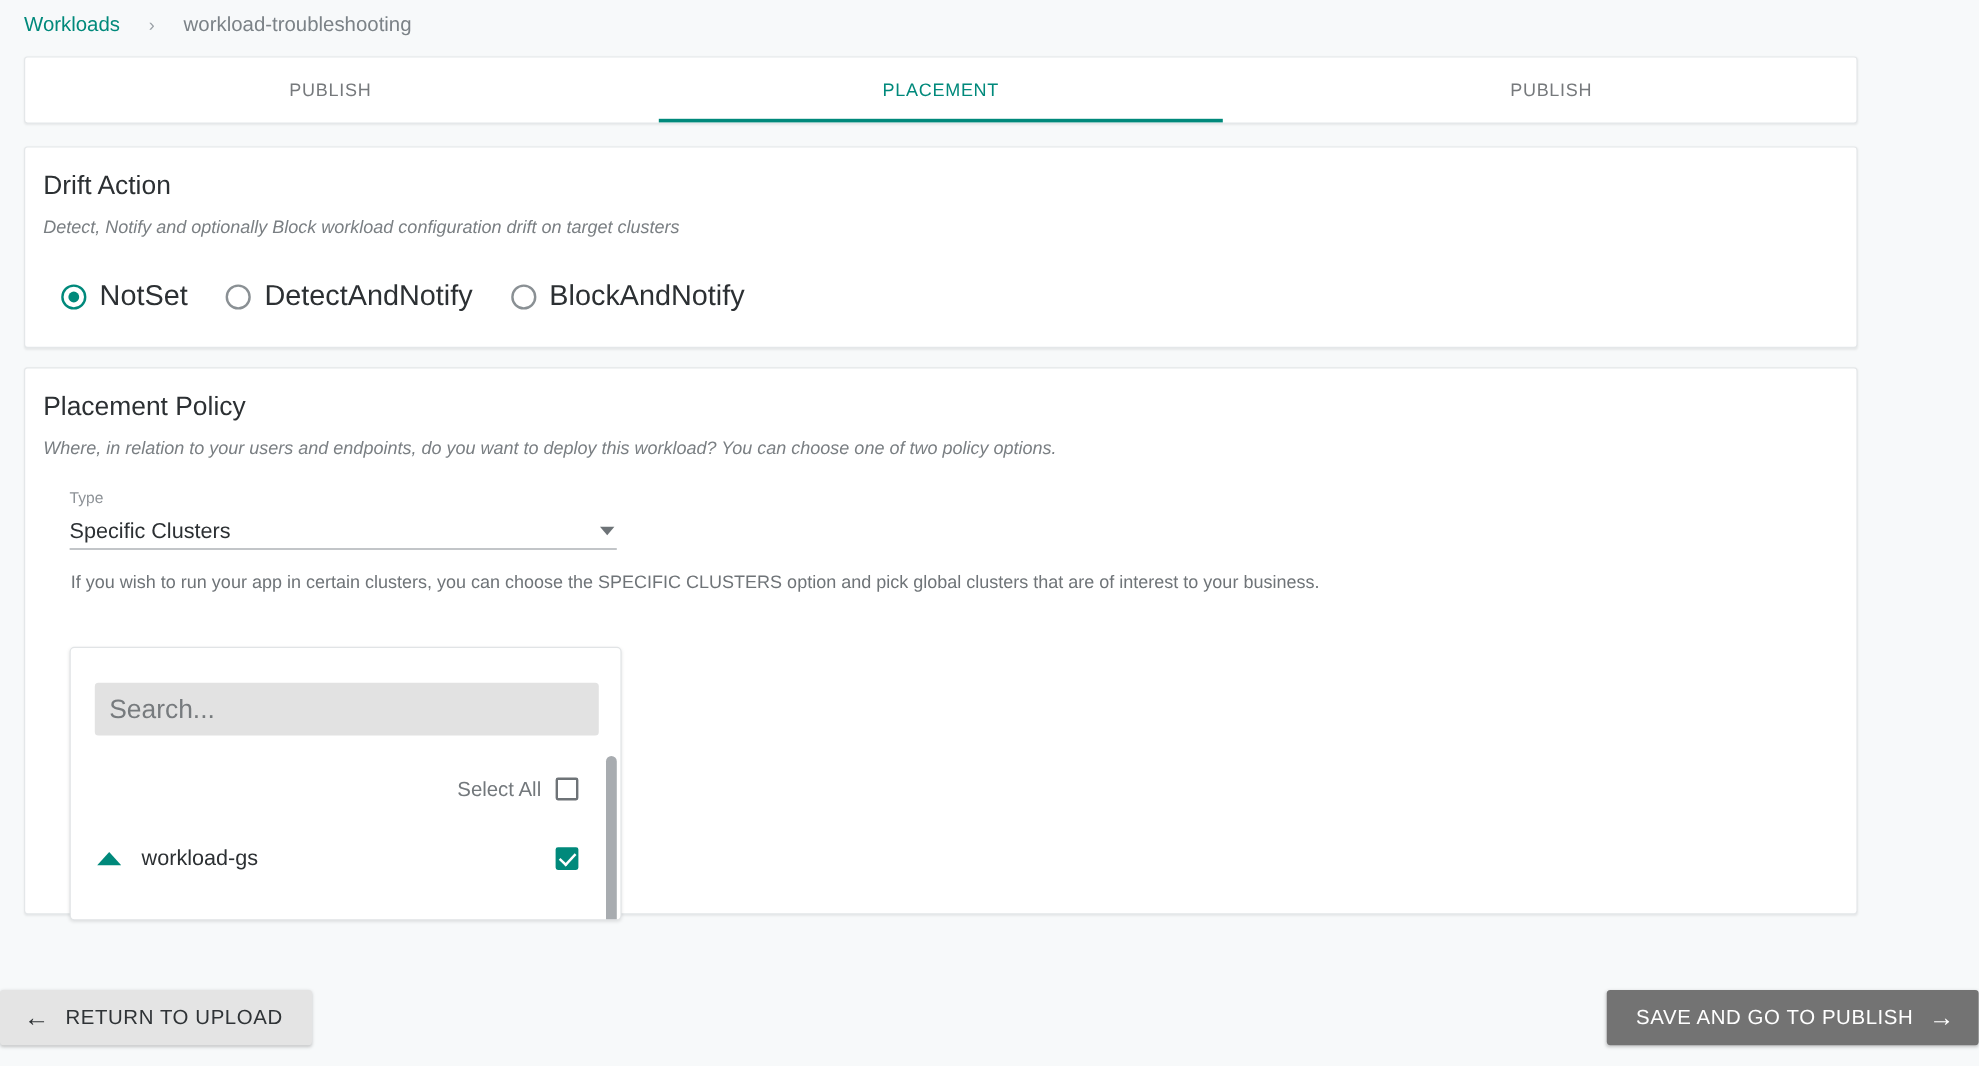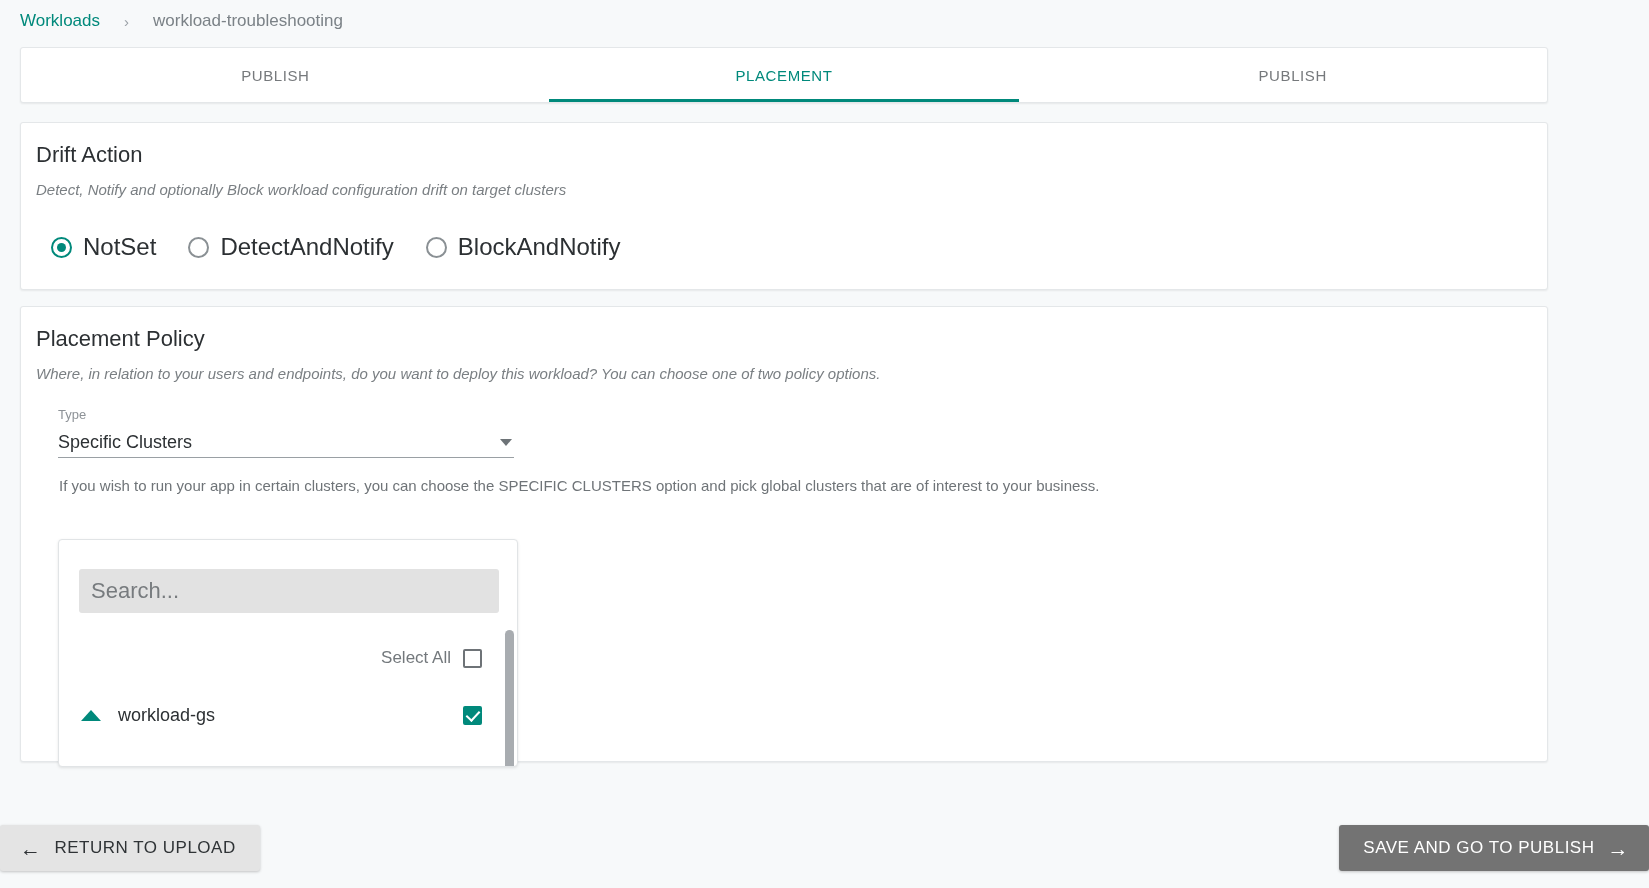--- a/index.html
+++ b/index.html
@@ -120,21 +120,21 @@
     position: absolute; left: 20px; top: 29px;
     width: 420px; height: 44px;
     background: #e2e2e2; border: none; border-radius: 3px;
     font-size: 22px; color: #0f172a; padding: 0 12px;
     font-family: "Liberation Sans", sans-serif;
   }
   .search-box::placeholder { color: #777b7e; }
 
   .select-all-row {
     position: absolute; left: 0; top: 108px; width: 441px;
-    display: flex; align-items: center; justify-content: flex-end;
+    display: flex; justify-content: flex-end;
     padding-right: 18px; cursor: pointer;
   }
   .select-all-label { font-size: 17px; color: #73787c; margin-right: 12px; }
 
   .checkbox {
     width: 19px; height: 19px; border-radius: 2px;
     border: 2px solid #6e7377; background: #fff;
     display: inline-block; position: relative; flex: none;
   }
   .checkbox.checked {

